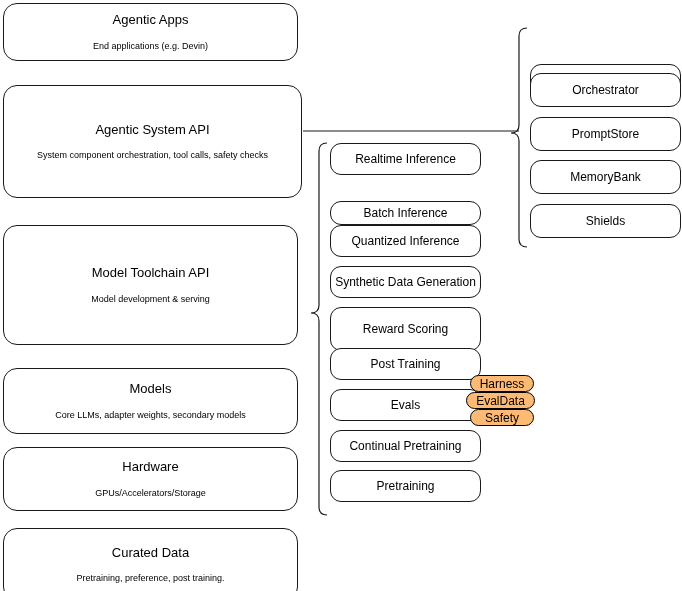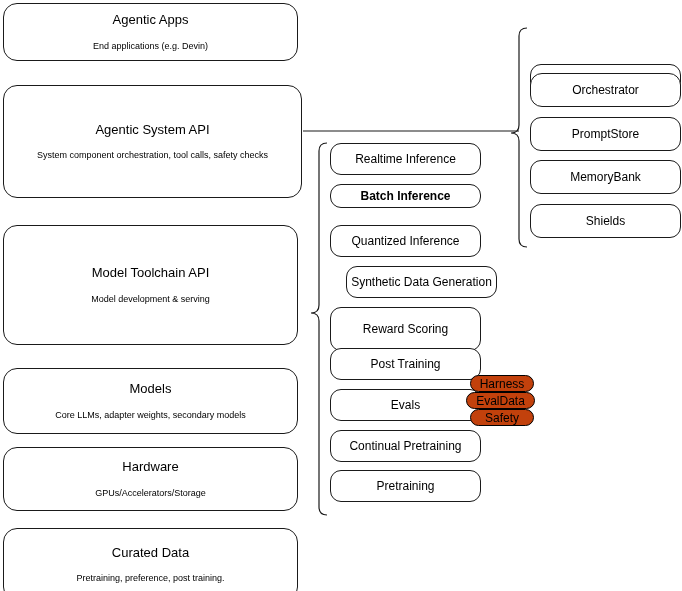--- a/index.html
+++ b/index.html
@@ -62,21 +62,21 @@
     font-size: 12px;
     white-space: nowrap;
   }
 
   
   .mini-pill {
     position: absolute;
     box-sizing: border-box;
     border: 1.3px solid #000;
     border-radius: 999px;
-    background: #c2410c;
+    background: #fdba74;
     display: flex;
     align-items: center;
     justify-content: center;
     font-size: 12px;
     white-space: nowrap;
   }
 
   
   #links {
     position: absolute;
@@ -128,27 +128,27 @@
   </div>
 
   <div class="box layer-box" style="left:3px; top:528px; width:295px; height:73px;">
     <div class="layer-title">Curated Data</div>
     <div class="layer-sub">Pretraining, preference, post training.</div>
   </div>
 
   <div class="box chip-box" style="left:330px; top:143px; width:151px; height:32px;align-items:center;">
     <div class="chip-label">Realtime Inference</div>
   </div>
-  <div class="box chip-box" style="left:330px; top:184px; width:151px; height:24px;font-weight:bold;">
+  <div class="box chip-box" style="left:330px; top:201px; width:151px; height:24px;">
     <div class="chip-label">Batch Inference</div>
   </div>
   <div class="box chip-box" style="left:330px; top:225px; width:151px; height:32px;text-align:center;">
     <div class="chip-label">Quantized Inference</div>
   </div>
-  <div class="box chip-box" style="left:330px; top:266px; width:151px; height:32px;margin-left:16px;">
+  <div class="box chip-box" style="left:330px; top:266px; width:151px; height:32px;">
     <div class="chip-label">Synthetic Data Generation</div>
   </div>
   <div class="box chip-box" style="left:330px; top:307px; width:151px; height:44px;">
     <div class="chip-label">Reward Scoring</div>
   </div>
   <div class="box chip-box" style="left:330px; top:389px; width:151px; height:32px;">
     <div class="chip-label">Evals</div>
   </div>
   <div class="box chip-box" style="left:330px; top:348px; width:151px; height:32px;">
     <div class="chip-label">Post Training</div>
@@ -166,21 +166,21 @@
   <div class="mini-pill" style="left:466px; top:392px; width:69px; height:17px; z-index:7;">
     <span>EvalData</span>
   </div>
   <div class="mini-pill" style="left:470px; top:409px; width:64px; height:17px; z-index:8;">
     <span>Safety</span>
   </div>
 
   <div class="box chip-box" style="left:530px; top:33px; width:151px; height:34px;margin-top:31px;">
     <div class="chip-label">Assistant</div>
   </div>
-  <div class="box chip-box" style="left:530px; top:73px; width:151px; height:34px;border-radius:12px;">
+  <div class="box chip-box" style="left:530px; top:73px; width:151px; height:34px;">
     <div class="chip-label">Orchestrator</div>
   </div>
   <div class="box chip-box" style="left:530px; top:117px; width:151px; height:34px;">
     <div class="chip-label">PromptStore</div>
   </div>
   <div class="box chip-box" style="left:530px; top:160px; width:151px; height:34px;">
     <div class="chip-label">MemoryBank</div>
   </div>
   <div class="box chip-box" style="left:530px; top:204px; width:151px; height:34px;">
     <div class="chip-label">Shields</div>

